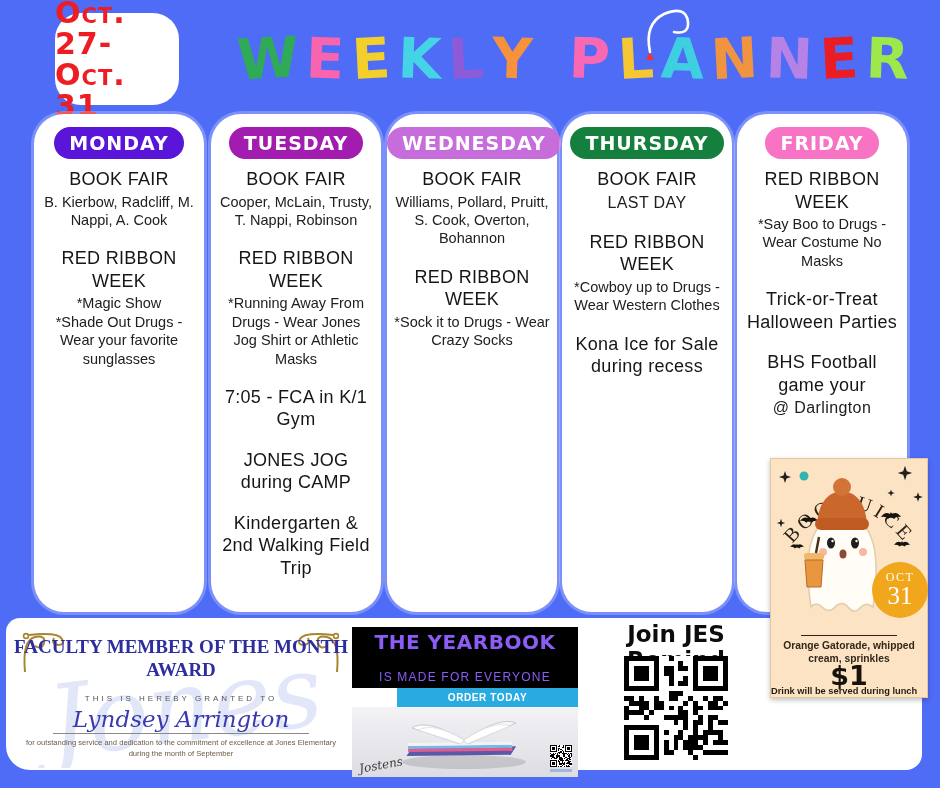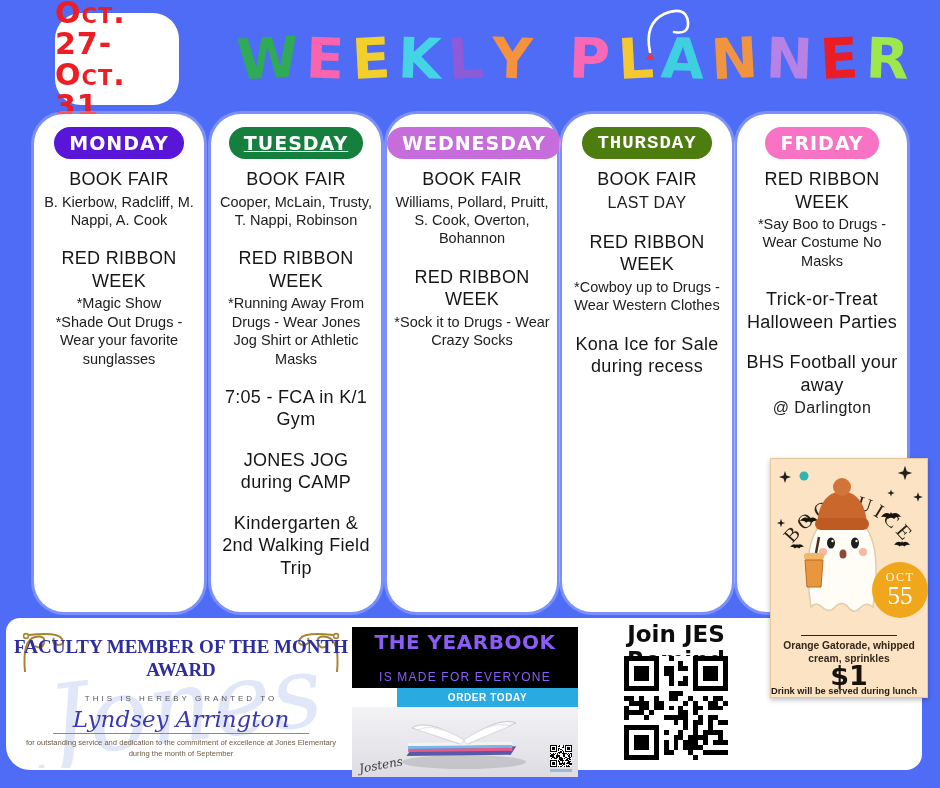--- a/index.html
+++ b/index.html
@@ -124,56 +124,56 @@
 
   <div>
       <div class="col" style="left: 34px;"><div class="pill" style="background: rgb(90, 22, 216);">MONDAY</div><div class="event">
           <div class="ev-title">BOOK FAIR</div>
           <div class="ev-sub">B. Kierbow, Radcliff, M. Nappi, A. Cook</div>
         </div><div class="event">
           <div class="ev-title">RED RIBBON WEEK</div>
           <div class="ev-sub">*Magic Show
 *Shade Out Drugs - Wear your favorite sunglasses</div>
         </div></div>
-      <div class="col" style="left: 211px;"><div class="pill" style="background: #15803d; text-decoration: underline;">TUESDAY</div><div class="event">
+      <div class="col" style="left: 211px;"><div class="pill" style="background: #a21caf;">TUESDAY</div><div class="event">
           <div class="ev-title">BOOK FAIR</div>
           <div class="ev-sub">Cooper, McLain, Trusty, T. Nappi, Robinson</div>
         </div><div class="event">
           <div class="ev-title">RED RIBBON WEEK</div>
           <div class="ev-sub">*Running Away From Drugs - Wear Jones Jog Shirt or Athletic Masks</div>
         </div><div class="event">
           <div class="ev-title">7:05 - FCA in K/1 Gym</div>
         </div><div class="event">
           <div class="ev-title">JONES JOG during CAMP</div>
         </div><div class="event">
           <div class="ev-title">Kindergarten &amp; 2nd Walking Field Trip</div>
         </div></div>
       <div class="col" style="left: 387px;"><div class="pill" style="background: rgb(199, 109, 219);">WEDNESDAY</div><div class="event">
           <div class="ev-title">BOOK FAIR</div>
           <div class="ev-sub">Williams, Pollard, Pruitt, S. Cook, Overton, Bohannon</div>
         </div><div class="event">
           <div class="ev-title">RED RIBBON WEEK</div>
           <div class="ev-sub">*Sock it to Drugs - Wear Crazy Socks</div>
         </div></div>
-      <div class="col" style="left: 562px;"><div class="pill" style="background: #4d7c0f; font-family: Liberation Mono, monospace;">THURSDAY</div><div class="event">
+      <div class="col" style="left: 562px;"><div class="pill" style="background: #15803d;">THURSDAY</div><div class="event">
           <div class="ev-title">BOOK FAIR</div>
           <div class="ev-sub lg">LAST DAY</div>
         </div><div class="event">
           <div class="ev-title">RED RIBBON WEEK</div>
           <div class="ev-sub">*Cowboy up to Drugs - Wear Western Clothes</div>
         </div><div class="event">
           <div class="ev-title">Kona Ice for Sale during recess</div>
         </div></div>
       <div class="col" style="left: 737px;"><div class="pill" style="background: rgb(248, 115, 195);">FRIDAY</div><div class="event">
           <div class="ev-title">RED RIBBON WEEK</div>
           <div class="ev-sub">*Say Boo to Drugs - Wear Costume No Masks</div>
         </div><div class="event">
           <div class="ev-title">Trick-or-Treat Halloween Parties</div>
         </div><div class="event">
-          <div class="ev-title">BHS Football your away</div>
+          <div class="ev-title">BHS Football game your</div>
           <div class="ev-sub lg">@ Darlington</div>
         </div></div>
     </div>
 
   <div class="band"></div>
 
   <div class="cert">
     <div class="cert-mark">Jones</div>
     <svg class="orn tl" viewBox="0 0 46 46">
       <path d="M5 42 Q2 10 15 7 Q26 5 24 13 Q22 20 15 16" stroke="#a9842f" fill="none" stroke-width="2"></path>
@@ -528,21 +528,21 @@
         <ellipse cx="72" cy="95" rx="3.5" ry="4.5" fill="#8a4a38"></ellipse>
         <circle cx="52" cy="93" r="4" fill="#f5b8a2"></circle>
         <circle cx="92" cy="93" r="4" fill="#f5b8a2"></circle>
         <rect x="33" y="94" width="20" height="7" rx="3" fill="#f2b768"></rect>
         <path d="M34 101 L52 101 L50 128 L36 128 Z" fill="#e8973f" stroke="#b86a28" stroke-width="1"></path>
         <line x1="45" y1="94" x2="48" y2="78" stroke="#4a3018" stroke-width="2.4"></line>
       </g>
     </svg>
     <div class="flyer-badge">
       <div class="m">OCT</div>
-      <div class="d">55</div>
+      <div class="d">31</div>
     </div>
     <div class="flyer-divider"></div>
     <div class="flyer-desc">Orange Gatorade, whipped cream, sprinkles</div>
     <div class="flyer-price">$1</div>
     <div class="flyer-note">Drink will be served during lunch</div>
   </div>
 
 </div>
 
 </body></html>

